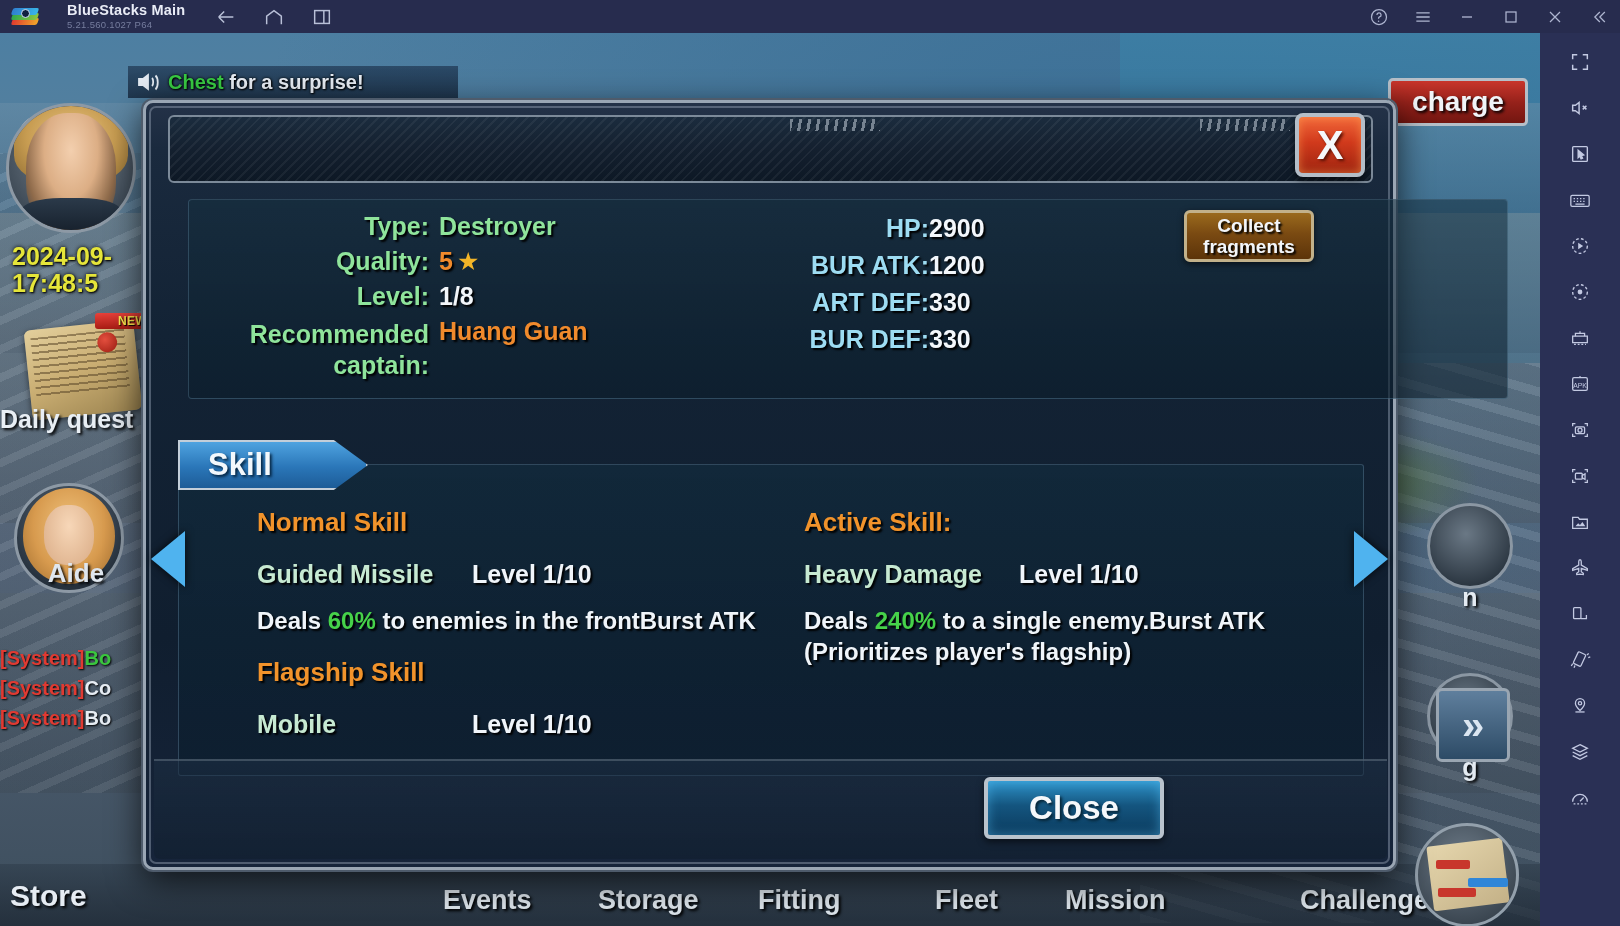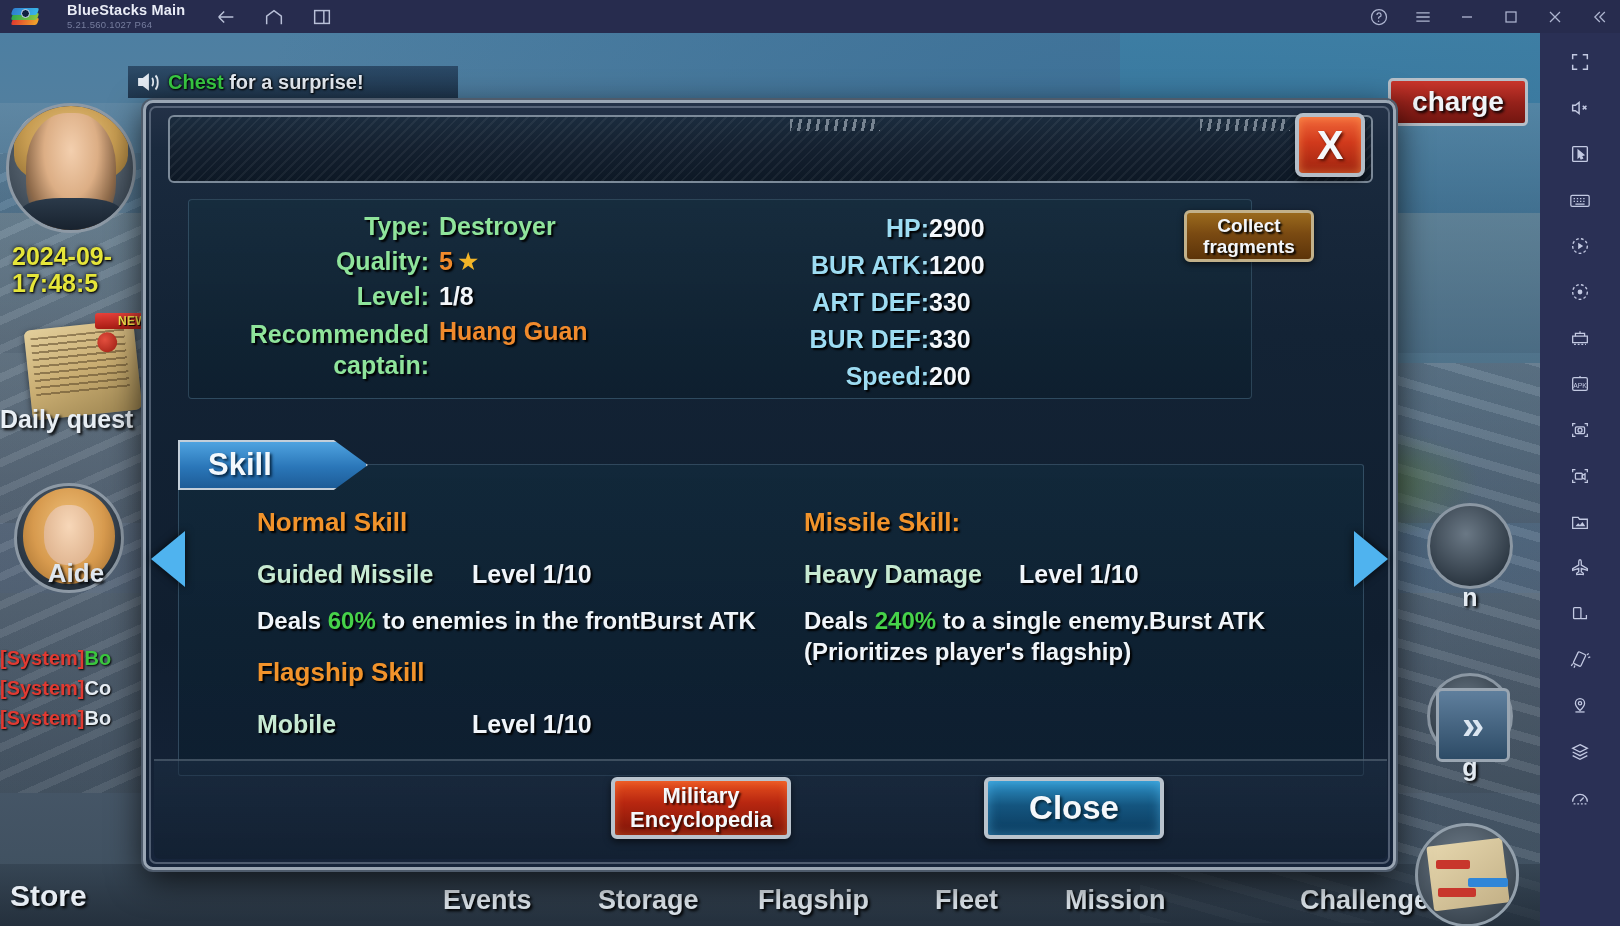--- a/index.html
+++ b/index.html
@@ -188,21 +188,21 @@
     position:absolute; right: 28px; top: 10px; width: 70px; height: 64px; z-index: 40;
     border-radius: 8px; border: 4px solid #b4bec8;
     background: linear-gradient(180deg, #f2683a 0%, #d13a1c 45%, #9e2410 100%);
     display:flex; align-items:center; justify-content:center; cursor:pointer;
     box-shadow: inset 0 0 10px rgba(255,160,80,.6), 0 3px 7px rgba(0,0,0,.6);
   }
   .dlg-close span { font-size: 40px; font-weight:700; color:#f5f8fb; text-shadow: 2px 2px 3px #5b1205; line-height:1;}
 
   
   .stats-panel {
-    position:absolute; left: 42px; top: 96px; width: 1064px; height: 200px; border-radius: 4px;
+    position:absolute; left: 42px; top: 96px; width: 1320px; height: 200px; border-radius: 4px;
     background: linear-gradient(180deg, rgba(22,48,64,.55), rgba(12,30,44,.6));
     border: 1px solid rgba(120,160,190,.28);
   }
   .stats-left { position:absolute; left: 0; top: 14px; width: 500px; }
   .st-row { display:flex; align-items:center; line-height: 1; margin-bottom: 10px; }
   .st-row .lbl { width: 250px; text-align:right; font-size: 25px; font-weight:700; color:#8fe49b;
     text-shadow: 2px 2px 2px #000; padding-right: 10px;}
   .st-row .val { font-size: 25px; font-weight:700; text-shadow: 2px 2px 2px #000;}
   .v-green { color:#8fe49b; }
   .v-orange { color:#f08a2c; }
@@ -426,21 +426,21 @@
         <div class="battle-ar" style="left:18px;top:34px;width:34px;background:#c8362c;"></div>
         <div class="battle-ar" style="left:50px;top:52px;width:40px;background:#2f86d8;"></div>
         <div class="battle-ar" style="left:20px;top:62px;width:38px;background:#c8362c;"></div>
       </div>
       <div class="battle-label">Battle</div>
     </div>
 
     <div class="botnav">
       <div class="botnav-item" style="left:443px;">Events</div>
       <div class="botnav-item" style="left:598px;">Storage</div>
-      <div class="botnav-item" style="left:758px;">Flagship</div>
+      <div class="botnav-item" style="left:758px;">Fitting</div>
       <div class="botnav-item" style="left:935px;">Fleet</div>
       <div class="botnav-item" style="left:1065px;">Mission</div>
       <div class="botnav-item" style="left:1300px;">Challenge</div>
     </div>
 
     <div class="dlg">
       <div class="dlg-head">
         <div class="dlg-vent" style="left:620px;"></div>
         <div class="dlg-vent" style="left:1030px;"></div>
       </div>
@@ -478,24 +478,20 @@
             <div class="lbl">BUR ATK:</div>
             <div class="val">1200</div>
           </div>
           <div class="sr-row">
             <div class="lbl">ART DEF:</div>
             <div class="val">330</div>
           </div>
           <div class="sr-row">
             <div class="lbl">BUR DEF:</div>
             <div class="val">330</div>
-          </div>
-          <div class="sr-row">
-            <div class="lbl">Speed:</div>
-            <div class="val">200</div>
           </div>
         </div>
 
         <div class="collect-btn">
           <span>Collect</span>
           <span>fragments</span>
         </div>
       </div>
 
       <div class="skill-tab">
@@ -513,34 +509,30 @@
           </div>
           <div class="sk-desc"><span>Deals </span><span class="pct">60%</span><span> to enemies in the frontBurst ATK</span></div>
           <div class="sk-heading">Flagship Skill</div>
           <div class="sk-namerow">
             <div class="sk-name">Mobile</div>
             <div class="sk-level">Level 1/10</div>
           </div>
         </div>
 
         <div class="skill-col right">
-          <div class="sk-heading">Missile Skill:</div>
+          <div class="sk-heading">Active Skill:</div>
           <div class="sk-namerow">
             <div class="sk-name">Heavy Damage</div>
             <div class="sk-level">Level 1/10</div>
           </div>
           <div class="sk-desc"><span>Deals </span><span class="pct">240%</span><span> to a single enemy.Burst ATK (Prioritizes player's flagship)</span></div>
         </div>
       </div>
 
       <div class="dlg-foot"></div>
-      <div class="btn-enc">
-        <span>Military</span>
-        <span>Encyclopedia</span>
-      </div>
       <div class="btn-close">
         <span>Close</span>
       </div>
     </div>
   </div>
 
   <div class="sidebar">
     <div class="sb-ico">
       <svg width="22" height="22" viewBox="0 0 24 24" fill="none" stroke="currentColor" stroke-width="1.6">
           <path d="M4 9V4h5M20 9V4h-5M4 15v5h5M20 15v5h-5"></path>

